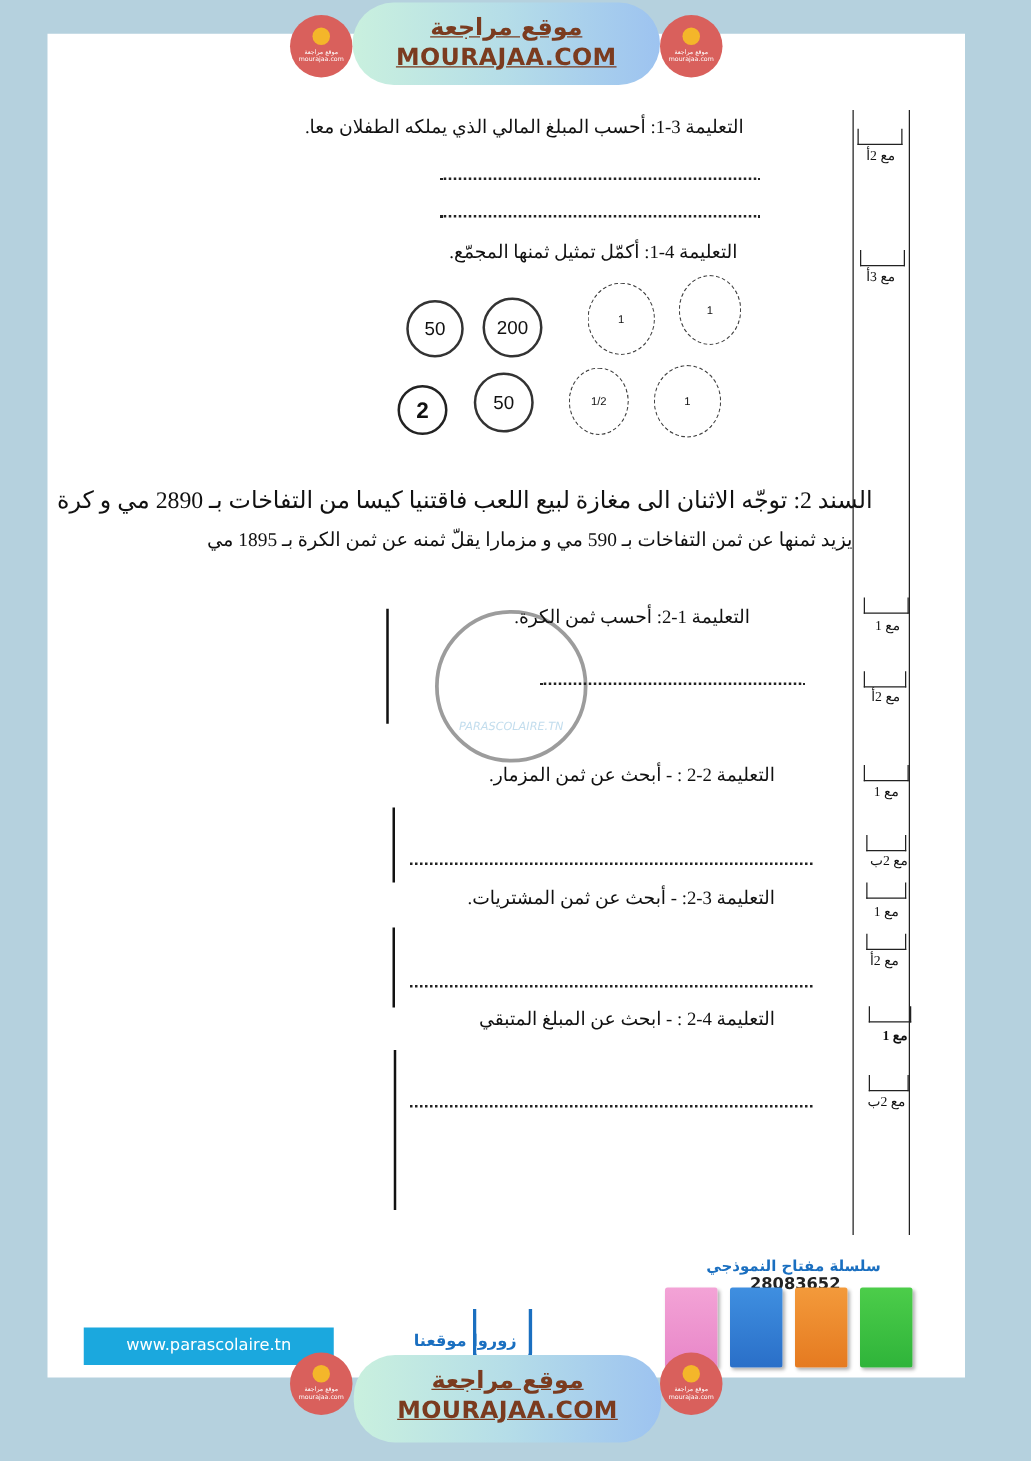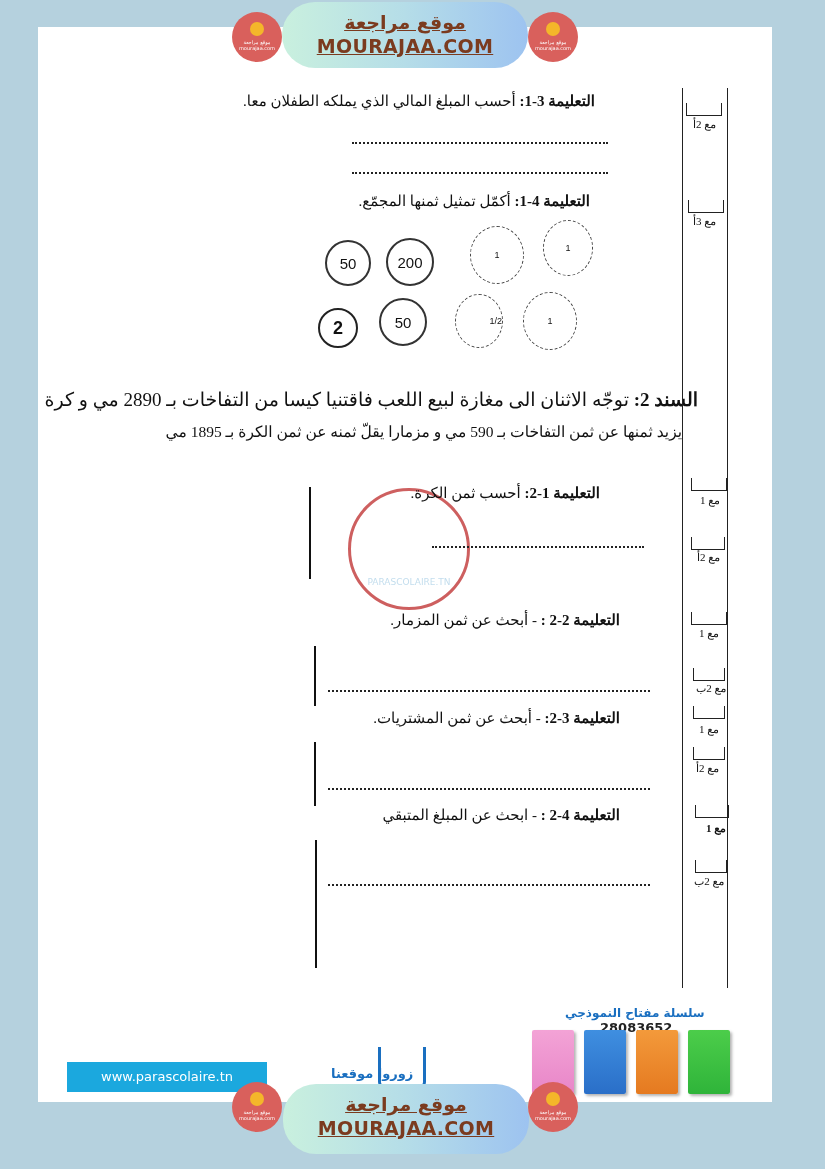--- a/index.html
+++ b/index.html
@@ -6,35 +6,35 @@
   body{width:825px;height:1169px;background:#b5d1de;position:relative;overflow:hidden;font-family:"Liberation Serif",serif;}
   .page{position:absolute;left:38px;top:27px;width:734px;height:1075px;background:#fff;}
   .banner{position:absolute;width:246px;height:66px;border-radius:33px;background:linear-gradient(90deg,#c9f0de 0%,#b5dde8 50%,#9dc3f0 100%);text-align:center;color:#7b3b1f;font-family:"DejaVu Sans",sans-serif;font-weight:bold;}
   .banner .ar{font-size:19px;line-height:24px;margin-top:8px;text-decoration:underline;}
   .banner .en{font-size:19px;line-height:24px;text-decoration:underline;letter-spacing:0.3px;}
   .badge{position:absolute;width:50px;height:50px;border-radius:50%;background:#d9605c;color:#fff;font-family:"DejaVu Sans",sans-serif;font-size:5px;text-align:center;}
   .badge .logo{width:14px;height:14px;border-radius:50%;background:#f4b62a;margin:10px auto 3px;}
   .badge .t{line-height:6px;}
   .rtl{direction:rtl;unicode-bidi:embed;}
   .txt{position:absolute;font-size:15px;color:#111;white-space:nowrap;font-family:"Liberation Serif",serif;}
-  .txt b{font-weight:bold;}
+  .txt b{font-weight:normal;}
   .dots{position:absolute;border-bottom:2px dotted #222;height:0;}
   .vbar{position:absolute;width:2px;background:#111;}
   .coin{position:absolute;border-radius:50%;border:2px solid #222;display:flex;align-items:center;justify-content:center;font-family:"Liberation Sans",sans-serif;color:#111;box-sizing:border-box;}
   .coin.plain{border:2px double #333;}
   .coin.dashed{border:1px dashed #444;font-size:9px;}
   .margin-col{position:absolute;left:682px;top:88px;width:44px;height:900px;border-left:1.5px solid #222;border-right:1.5px solid #222;}
   .crit{position:absolute;font-size:11px;color:#111;font-family:"Liberation Serif",serif;white-space:nowrap;}
   .cbox{position:absolute;border-left:1px solid #222;border-bottom:1px solid #222;border-right:1px solid #222;height:12px;}
   .footer-url{position:absolute;left:67px;top:1062px;width:200px;height:30px;background:#1ba8de;color:#fff;font-family:"DejaVu Sans",sans-serif;font-size:13px;line-height:30px;text-align:center;}
   .books{position:absolute;left:532px;top:1030px;display:flex;gap:10px;}
   .book{width:42px;height:64px;border-radius:2px;box-shadow:2px 2px 3px rgba(0,0,0,.3);}
   .series-title{position:absolute;left:565px;top:1006px;color:#1a6fc0;font-weight:bold;font-family:"DejaVu Sans",sans-serif;font-size:12px;}
   .series-phone{position:absolute;left:600px;top:1020px;color:#222;font-family:"DejaVu Sans",sans-serif;font-size:13px;font-weight:bold;}
-  .watermark{position:absolute;left:348px;top:488px;width:116px;height:116px;border-radius:50%;border:3px solid #b91c1c;opacity:.7;}
+  .watermark{position:absolute;left:348px;top:488px;width:116px;height:116px;border-radius:50%;border:3px solid #737373;opacity:.7;font-style:italic;}
   .watermark .wm-t{position:absolute;bottom:20px;width:100%;text-align:center;font-size:9px;color:#a9cfe6;font-family:"DejaVu Sans",sans-serif;}
 </style>
 </head>
 <body>
 
 <div class="page"></div>
 
 <div class="badge" style="left:232px;top:12px;">
   <div class="logo"></div>
   <div class="t">موقع مراجعة</div>
@@ -70,21 +70,21 @@
   </div>
 <div class="coin plain" style="left:379px;top:298px;width:48px;height:48px;font-size:15px;">
     <span>50</span>
   </div>
 <div class="coin dashed" style="left:470px;top:226px;width:54px;height:58px;">
     <span>1</span>
   </div>
 <div class="coin dashed" style="left:543px;top:220px;width:50px;height:56px;">
     <span>1</span>
   </div>
-<div class="coin dashed" style="left:455px;top:294px;width:48px;height:54px;justify-content:flex-end;">
+<div class="coin dashed" style="left:455px;top:294px;width:48px;height:54px;">
     <span>1/2</span>
   </div>
 <div class="coin dashed" style="left:523px;top:292px;width:54px;height:58px;">
     <span>1</span>
   </div>
 
 <div class="txt rtl" style="right:127px;top:388px;font-size:19px;">
   <b>السند 2:</b><span> توجّه الاثنان الى مغازة لبيع اللعب فاقتنيا كيسا من التفاخات بـ 2890 مي و كرة</span>
 </div>
 <div class="txt rtl" style="right:143px;top:423px;font-size:15.5px;">

